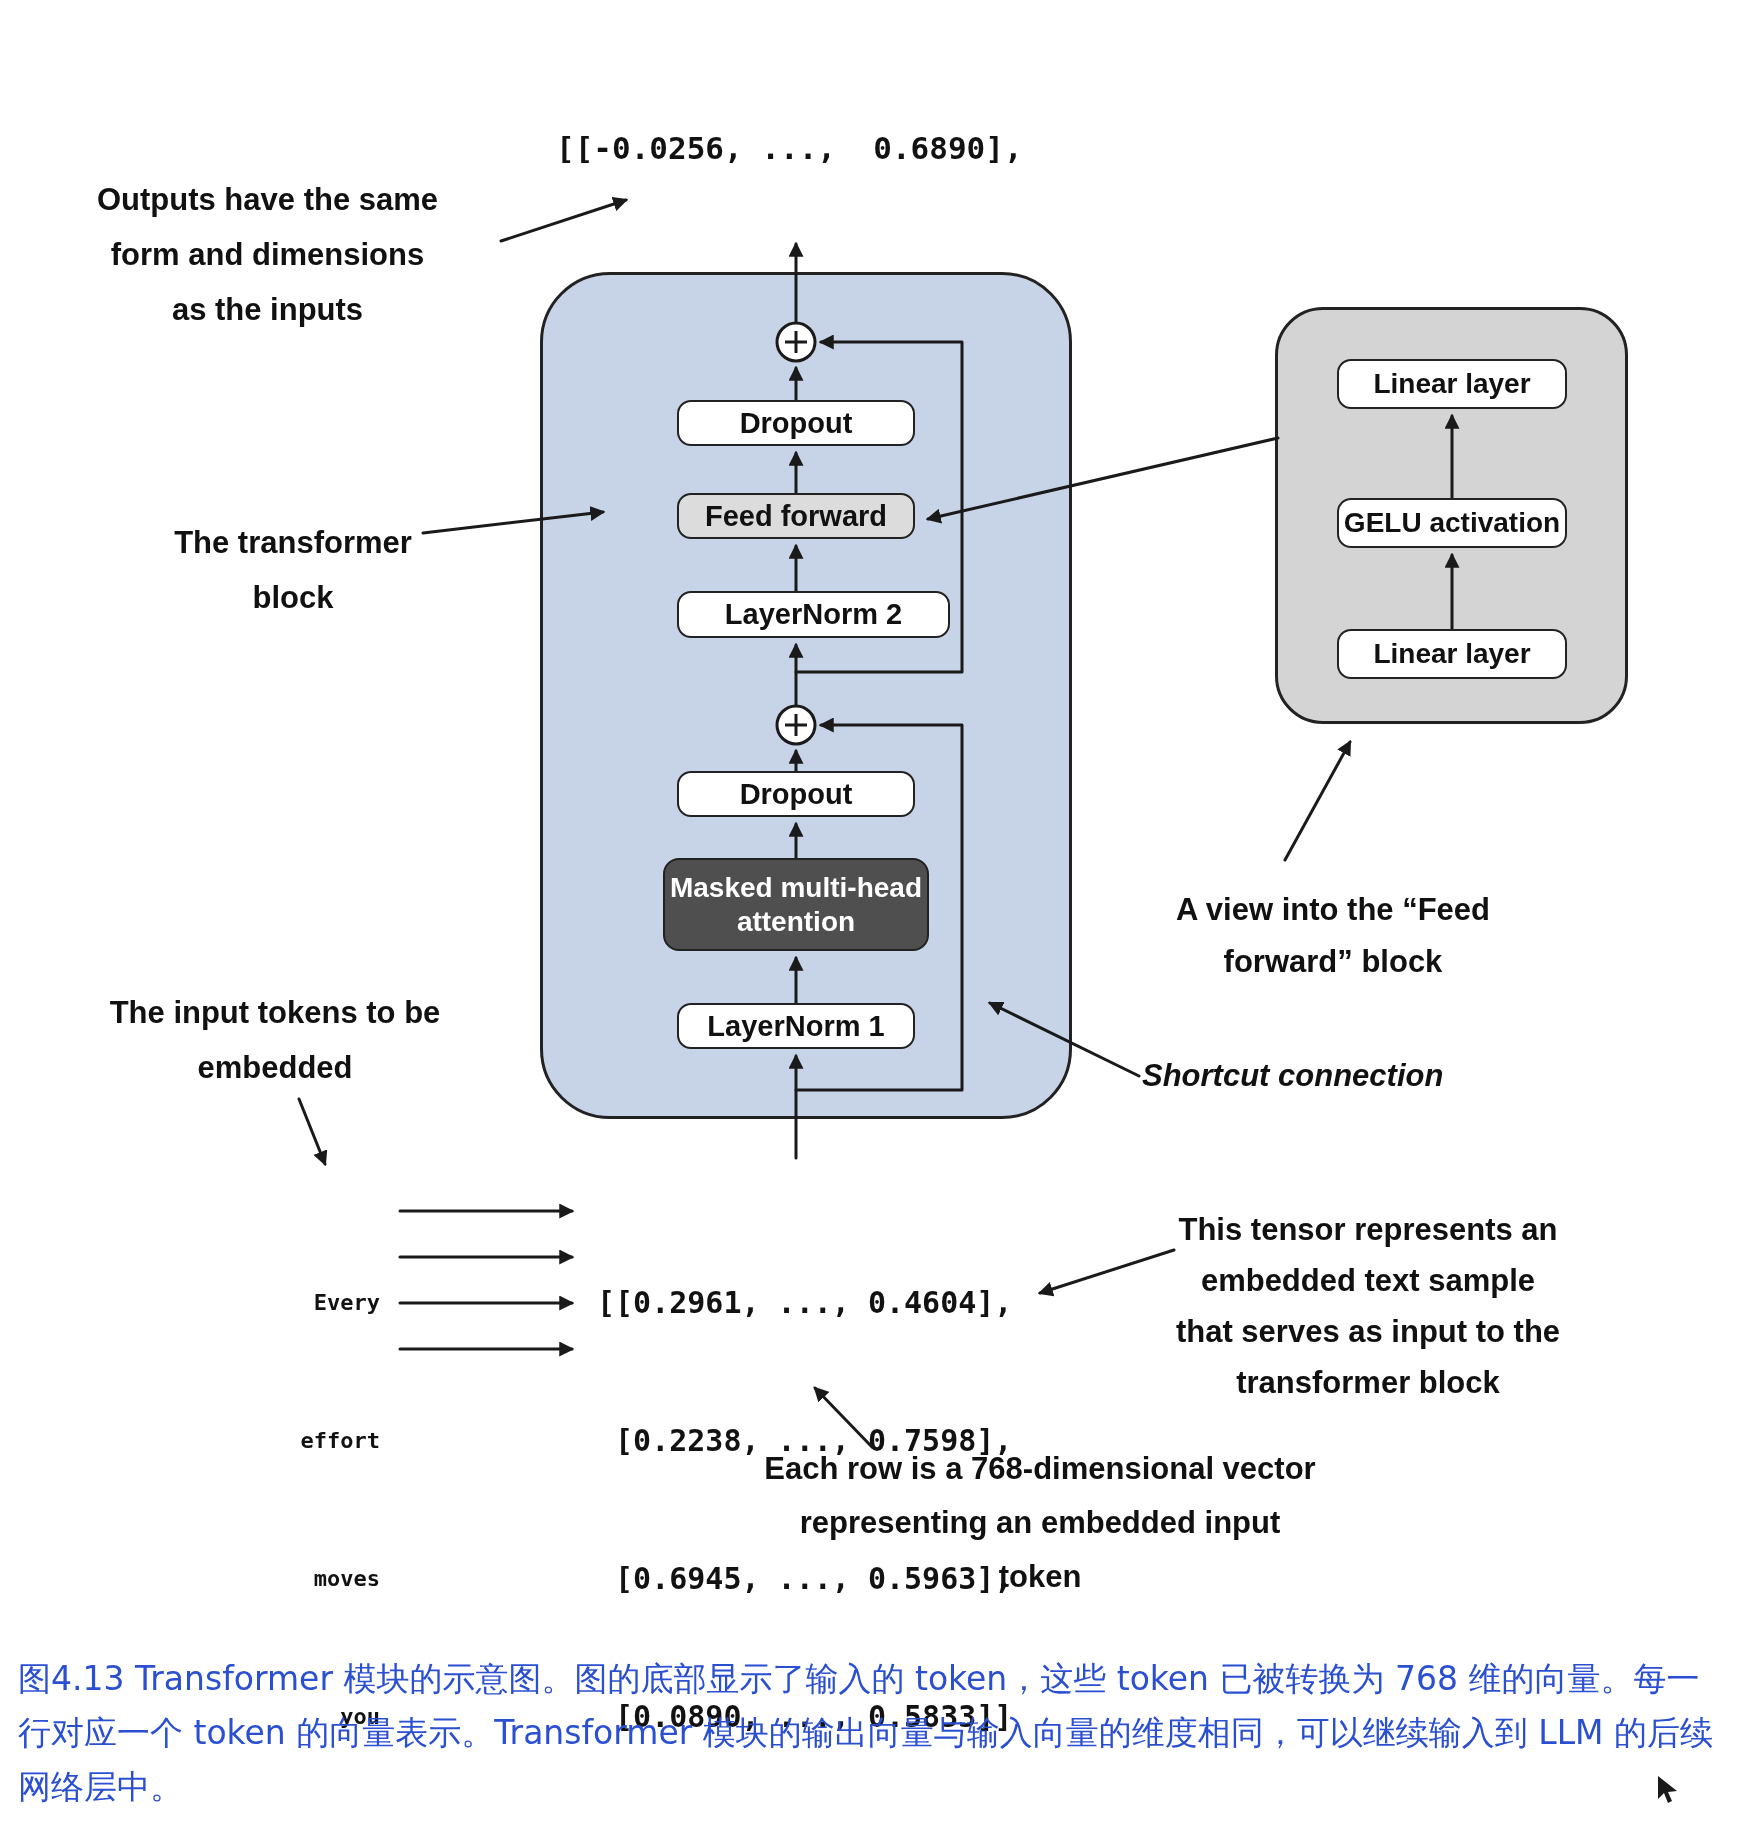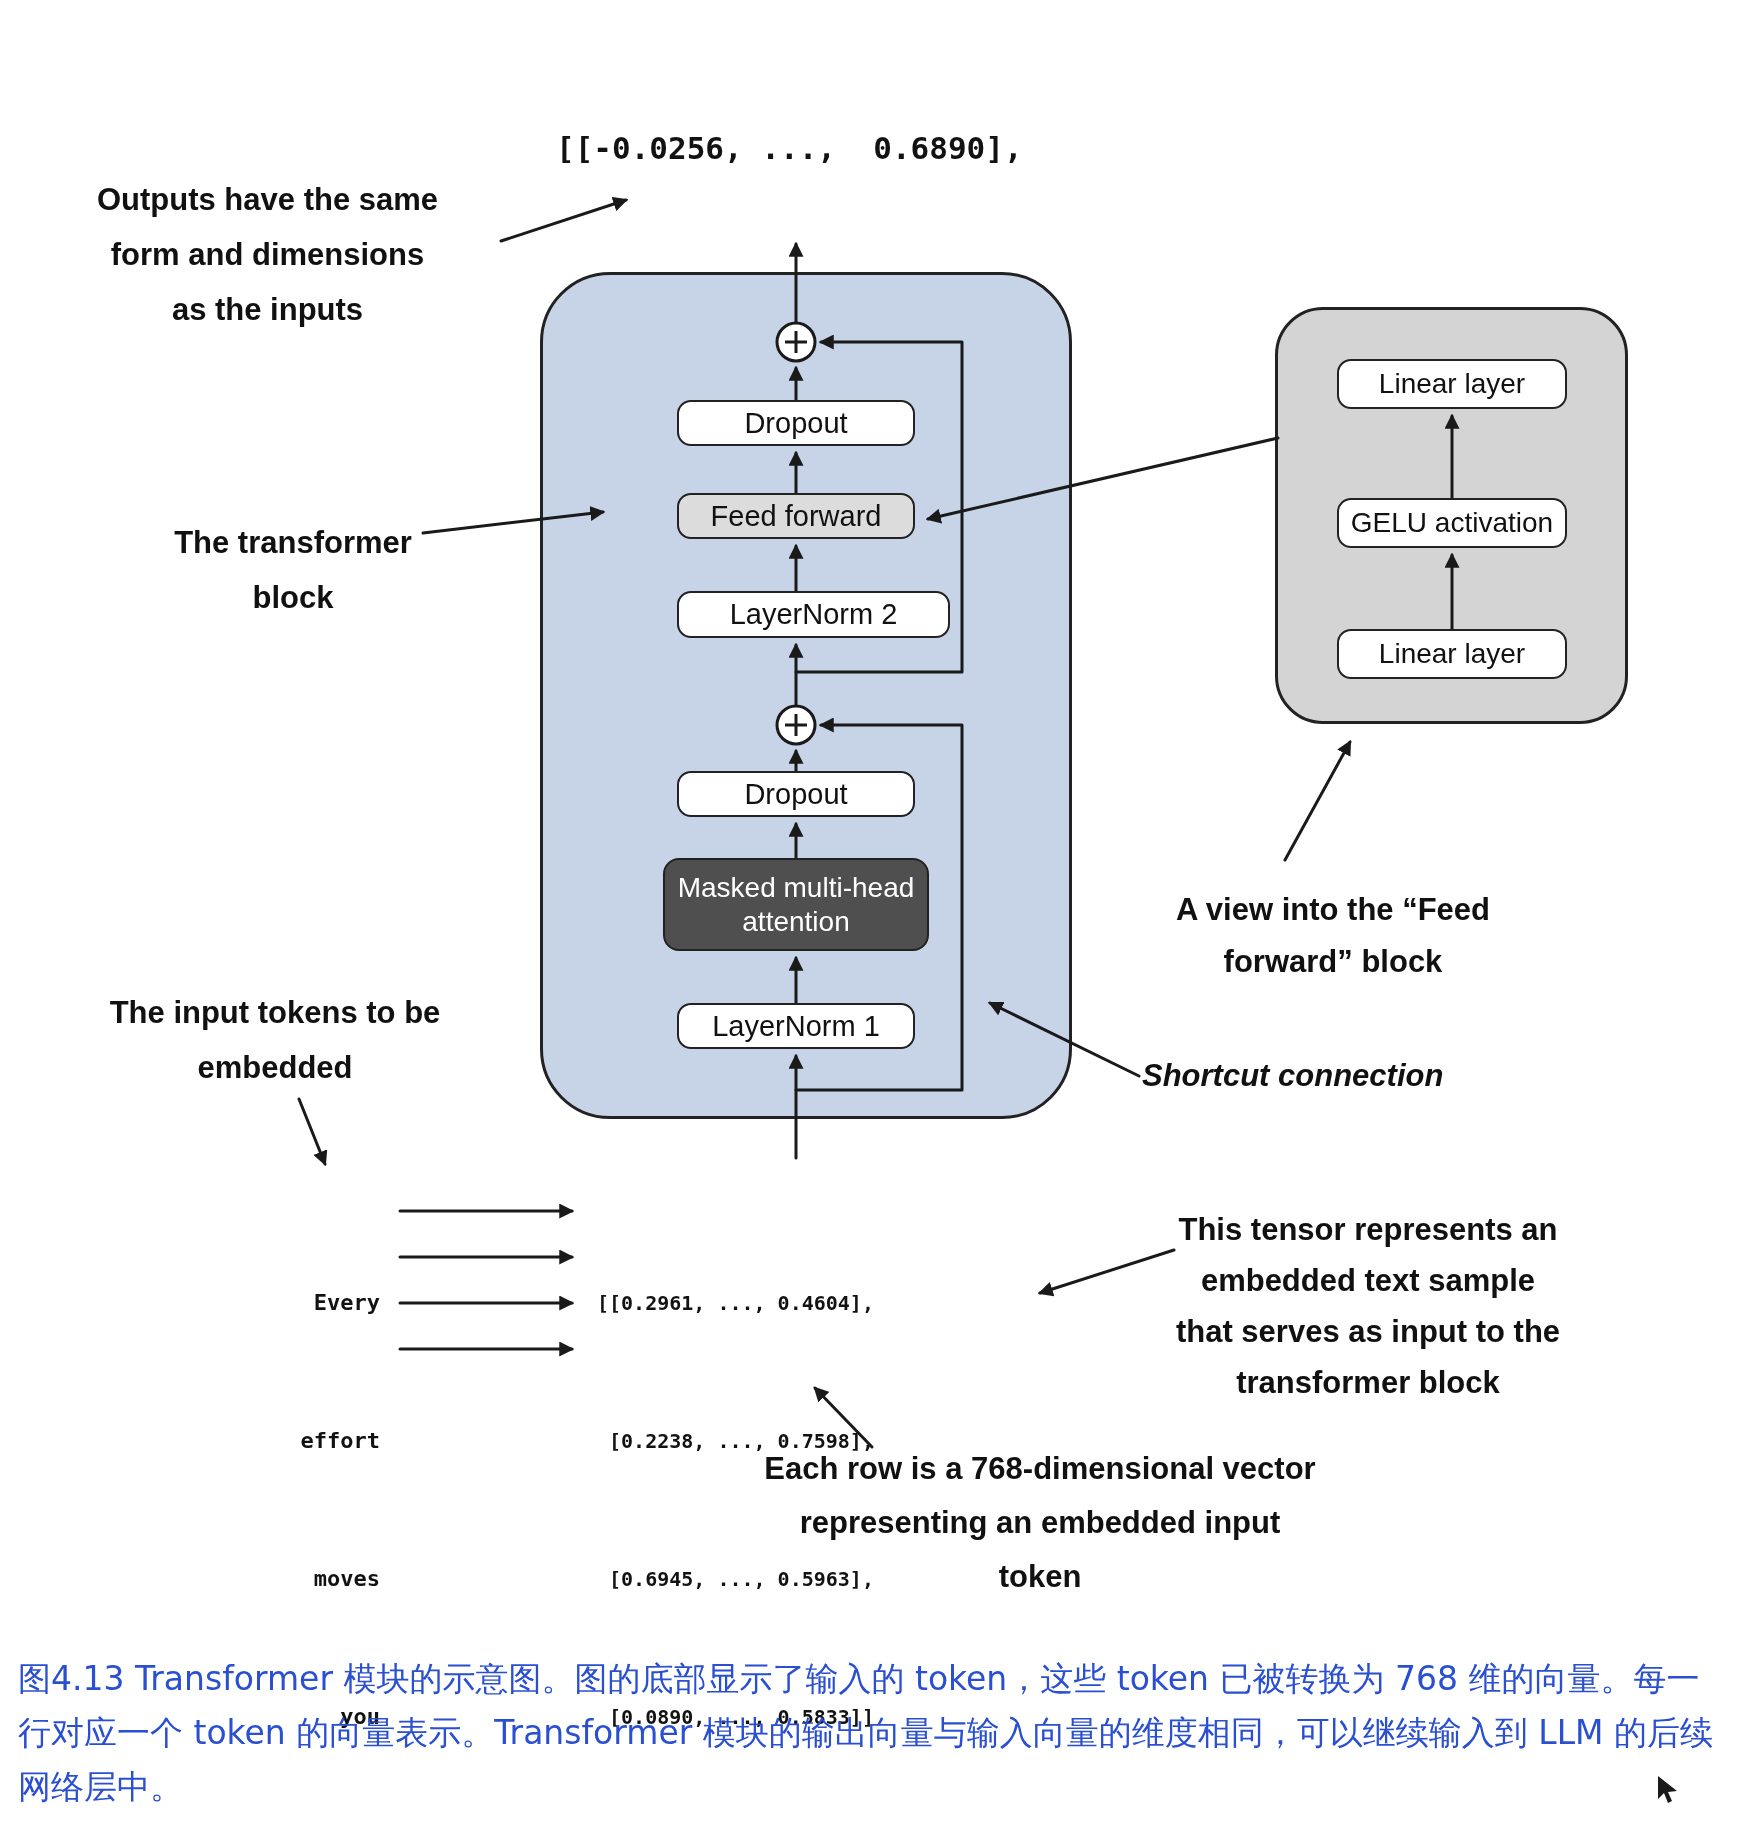--- a/index.html
+++ b/index.html
@@ -2,42 +2,42 @@
 <html><head>
 <meta charset="utf-8">
 <style>
   * { margin:0; padding:0; box-sizing:border-box; }
   html,body { background:#ffffff; }
   body { font-family:"Liberation Sans", sans-serif; }
   .canvas { position:relative; width:1750px; height:1844px; background:#ffffff; overflow:hidden; }
 
   .mono { font-family:"DejaVu Sans Mono", monospace; font-weight:bold; color:#121212; white-space:pre; }
   .output-tensor { position:absolute; left:556px; top:18px; font-size:31px; line-height:52px; }
-  .input-tensor  { position:absolute; left:597px; top:1188px; font-size:20px; line-height:46px; }
+  .input-tensor  { position:absolute; left:597px; top:1188px; font-size:30px; line-height:46px; }
   .tokens        { position:absolute; left:230px; top:1188px; width:150px; text-align:right;
                    font-size:22px; line-height:46px; }
 
   .ann { position:absolute; font-weight:bold; color:#111111; font-size:31px; text-align:center; }
   .l-outputs      { left:95px;  top:172px;  width:345px; line-height:55px; }
   .l-transformer  { left:143px; top:515px;  width:300px; line-height:55px; }
   .l-input-tokens { left:105px; top:985px;  width:340px; line-height:55px; }
   .l-ffview       { left:1133px; top:884px; width:400px; line-height:52px; }
   .l-shortcut     { left:1142px; top:1058px; width:380px; text-align:left;font-style:italic; }
   .l-tensor       { left:1168px; top:1204px; width:400px; line-height:51px; }
   .l-row          { left:760px; top:1442px; width:560px; line-height:54px; }
 
   .block-bg { position:absolute; border:3px solid #222222; z-index:1; }
   .tf-bg  { left:540px;  top:272px; width:532px; height:847px; background:#c7d3e6; border-radius:70px; }
   .ffv-bg { left:1275px; top:307px; width:353px; height:417px; background:#d4d4d4; border-radius:48px; }
 
   svg.arrows { position:absolute; left:0; top:0; z-index:2; pointer-events:none; }
 
   .node { position:absolute; display:flex; align-items:center; justify-content:center;
           background:#ffffff; border:2.5px solid #222222; border-radius:14px;
-          font-size:29px; color:#111111; z-index:3; text-align:center; }
+          font-size:29px; color:#111111; z-index:3; text-align:center;font-weight:bold; }
   .n-dropout1 { left:677px; top:400px;  width:238px; height:46px; }
   .n-ff       { left:677px; top:493px;  width:238px; height:46px; background:#dcdcdc; }
   .n-ln2      { left:677px; top:591px;  width:273px; height:47px; }
   .n-dropout2 { left:677px; top:771px;  width:238px; height:46px; }
   .n-attn     { left:663px; top:858px;  width:266px; height:93px; background:#4f4f4f; color:#ffffff;
                 border-radius:16px; flex-direction:column; line-height:34px; font-size:28px;text-align:right; }
   .n-ln1      { left:677px; top:1003px; width:238px; height:46px; }
   .n-lin-top  { left:1337px; top:359px; width:230px; height:50px; font-size:28px; }
   .n-gelu     { left:1337px; top:498px; width:230px; height:50px; font-size:28px; }
   .n-lin-bot  { left:1337px; top:629px; width:230px; height:50px; font-size:28px; }

